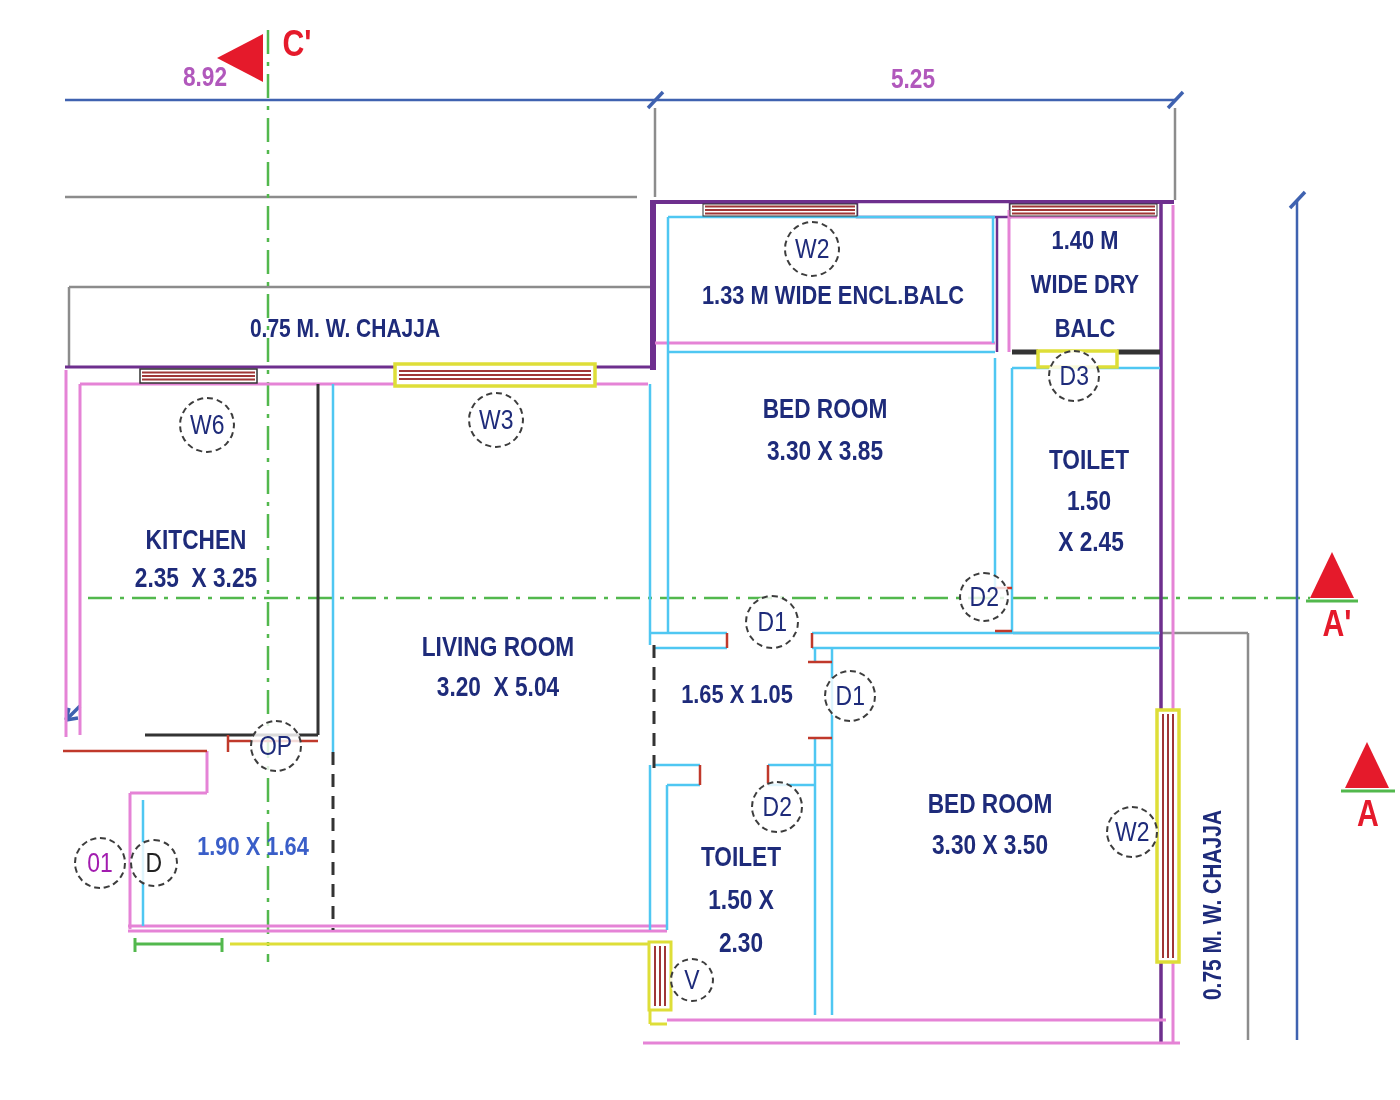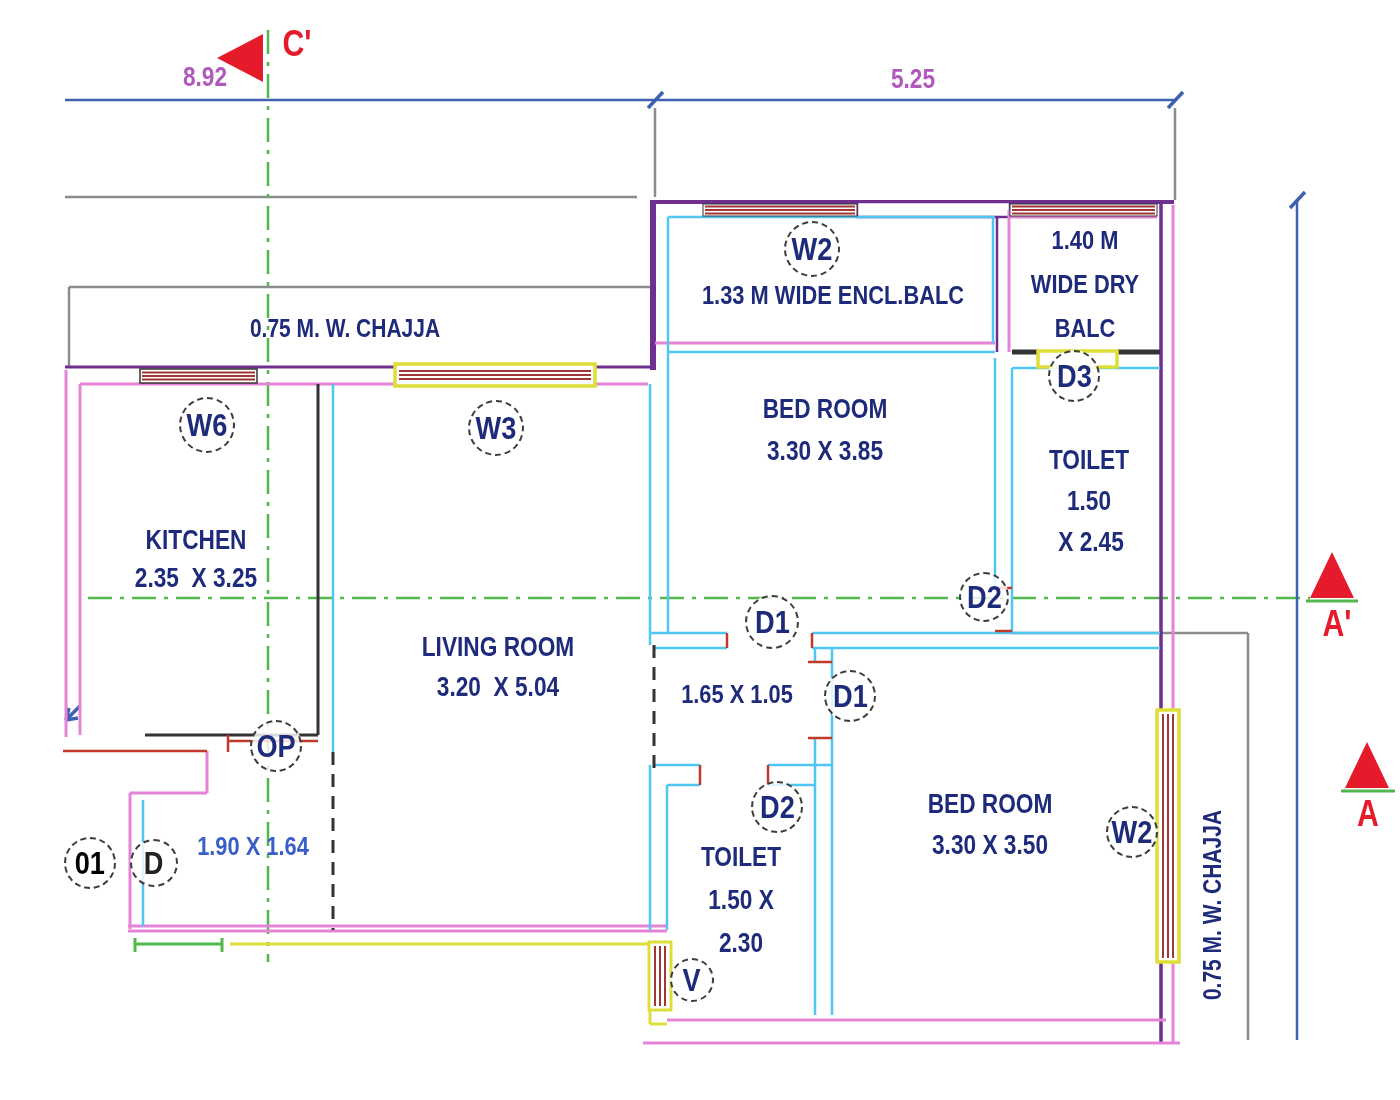--- a/index.html
+++ b/index.html
@@ -9,21 +9,21 @@
   .lbl{position:absolute;transform:translate(-50%,-50%) scaleX(.84);transform-origin:center;
        font-weight:bold;color:#1e2b7a;white-space:pre;line-height:1;}
   .f27{font-size:27px;} .f26{font-size:26px;} .f25{font-size:25px;}
   .dim{color:#b158bc;font-size:27px;font-weight:bold;}
   .red{color:#e51a2b;}
   .blue{color:#3a5ec8;}
   .big{font-size:36px;}
   .vert{transform:translate(-50%,-50%) rotate(-90deg) scaleX(.84);}
   .tag{position:absolute;border:2.5px dashed #3c3c3c;border-radius:50%;
        background:rgba(255,255,255,.82);display:flex;align-items:center;justify-content:center;
-       font-weight:bold;font-size:32px;color:#1e2b7a;text-align:center;}
+       font-weight:normal;font-size:27px;color:#1e2b7a;text-align:center;}
   .tag span{transform:scaleX(.85);white-space:nowrap;}
 </style>
 </head>
 <body>
 
 <div id="stage">
 
 <svg width="1400" height="1100" viewBox="0 0 1400 1100">
 
   <g stroke="#8c8c8c" stroke-width="2.5" fill="none">
@@ -225,21 +225,21 @@
 <div class="lbl f27" style="left:741px;top:857px;">TOILET</div>
 <div class="lbl f27" style="left:741px;top:900px;">1.50 X</div>
 <div class="lbl f27" style="left:741px;top:943px;">2.30</div>
 
 <div class="lbl f27" style="left:990px;top:804px;">BED ROOM</div>
 <div class="lbl f27" style="left:990px;top:845px;">3.30 X 3.50</div>
 
 <div class="tag" style="left:179px;top:397px;width:52px;height:52px;">
       <span>W6</span>
     </div>
-<div class="tag" style="left:468px;top:400px;width:52px;height:52px;">
+<div class="tag" style="left:468px;top:392px;width:52px;height:52px;">
       <span>W3</span>
     </div>
 <div class="tag" style="left:784px;top:221px;width:52px;height:52px;">
       <span>W2</span>
     </div>
 <div class="tag" style="left:1048px;top:350px;width:48px;height:48px;">
       <span>D3</span>
     </div>
 <div class="tag" style="left:959px;top:572px;width:46px;height:46px;">
       <span>D2</span>
@@ -249,21 +249,21 @@
     </div>
 <div class="tag" style="left:824px;top:670px;width:48px;height:48px;">
       <span>D1</span>
     </div>
 <div class="tag" style="left:751px;top:781px;width:48px;height:48px;">
       <span>D2</span>
     </div>
 <div class="tag" style="left:250px;top:720px;width:48px;height:48px;">
       <span>OP</span>
     </div>
-<div class="tag" style="left:64px;top:837px;width:48px;height:48px;color:#000000;">
+<div class="tag" style="left:74px;top:837px;width:48px;height:48px;color:#a21caf;">
       <span>01</span>
     </div>
 <div class="tag" style="left:130px;top:839px;width:44px;height:44px;color:#222;">
       <span>D</span>
     </div>
 <div class="tag" style="left:670px;top:958px;width:40px;height:40px;">
       <span>V</span>
     </div>
 <div class="tag" style="left:1106px;top:806px;width:48px;height:48px;">
       <span>W2</span>

